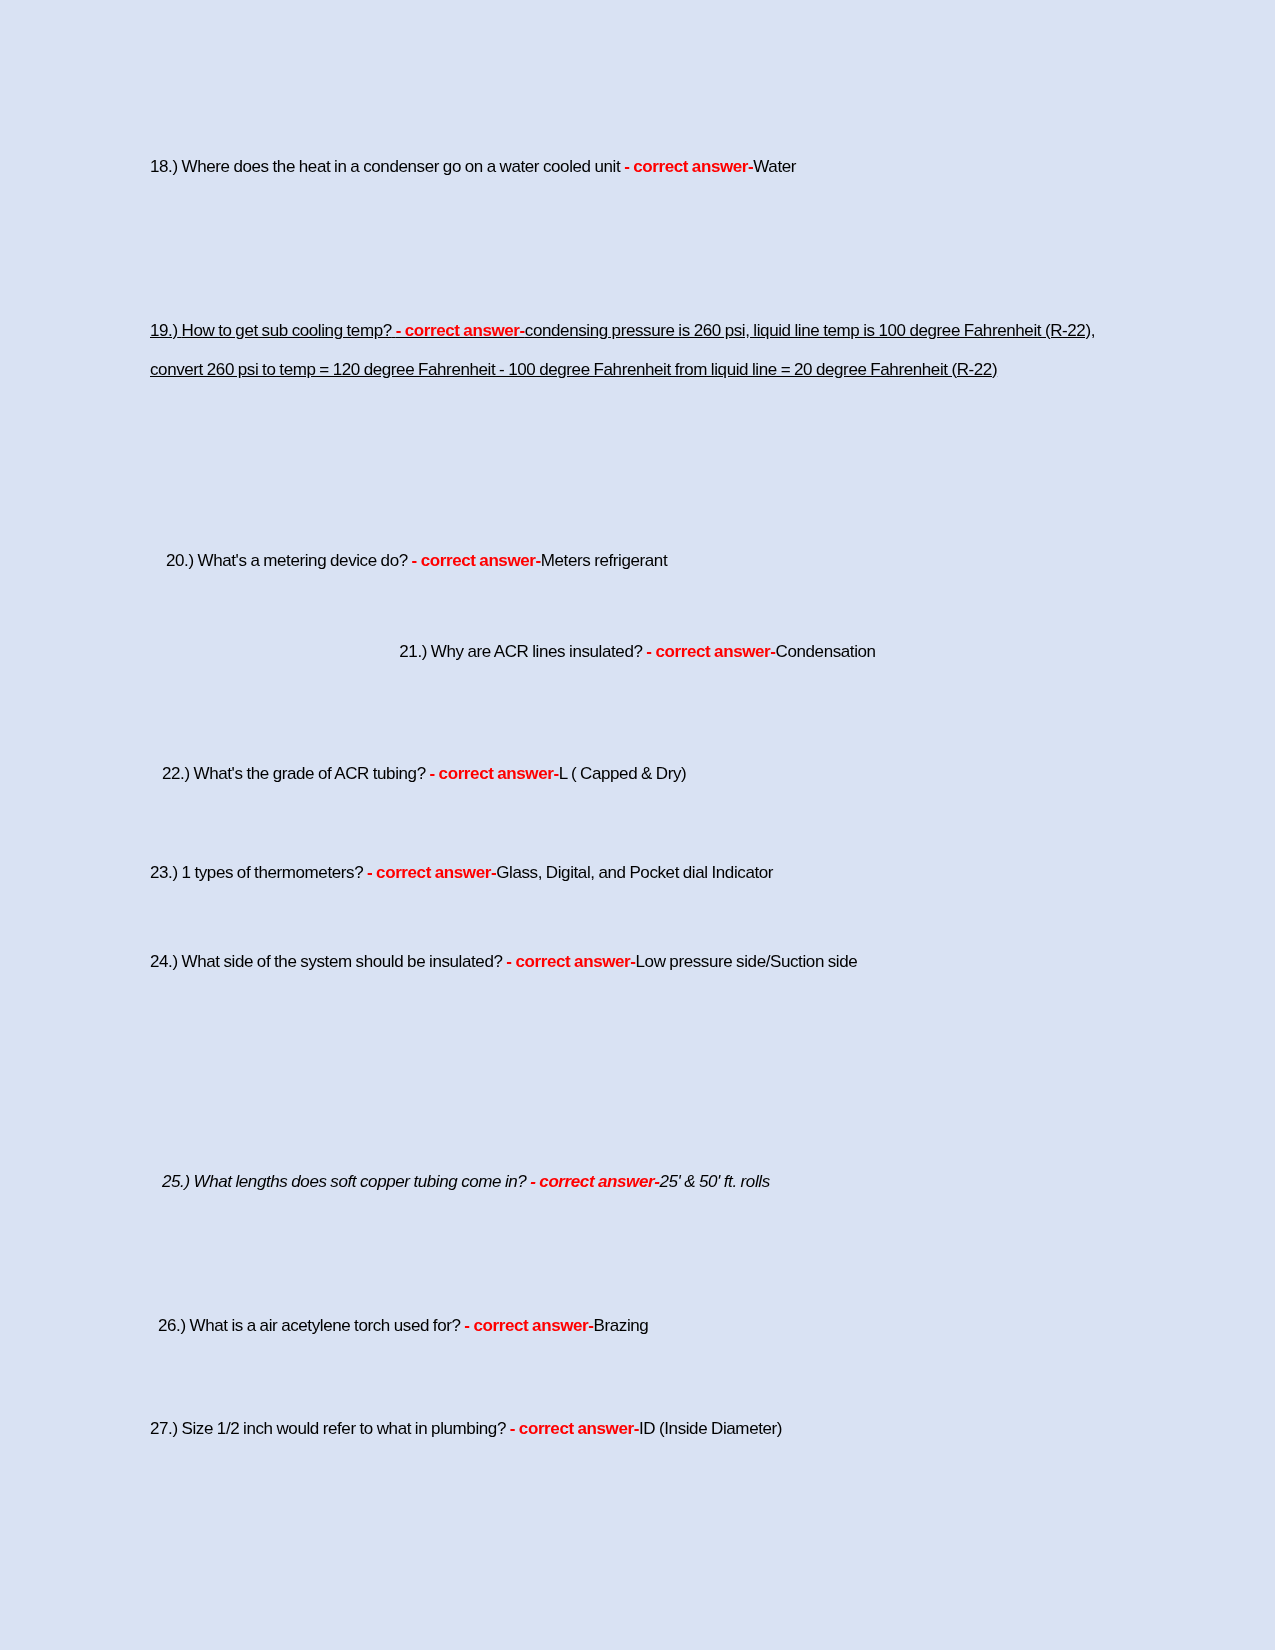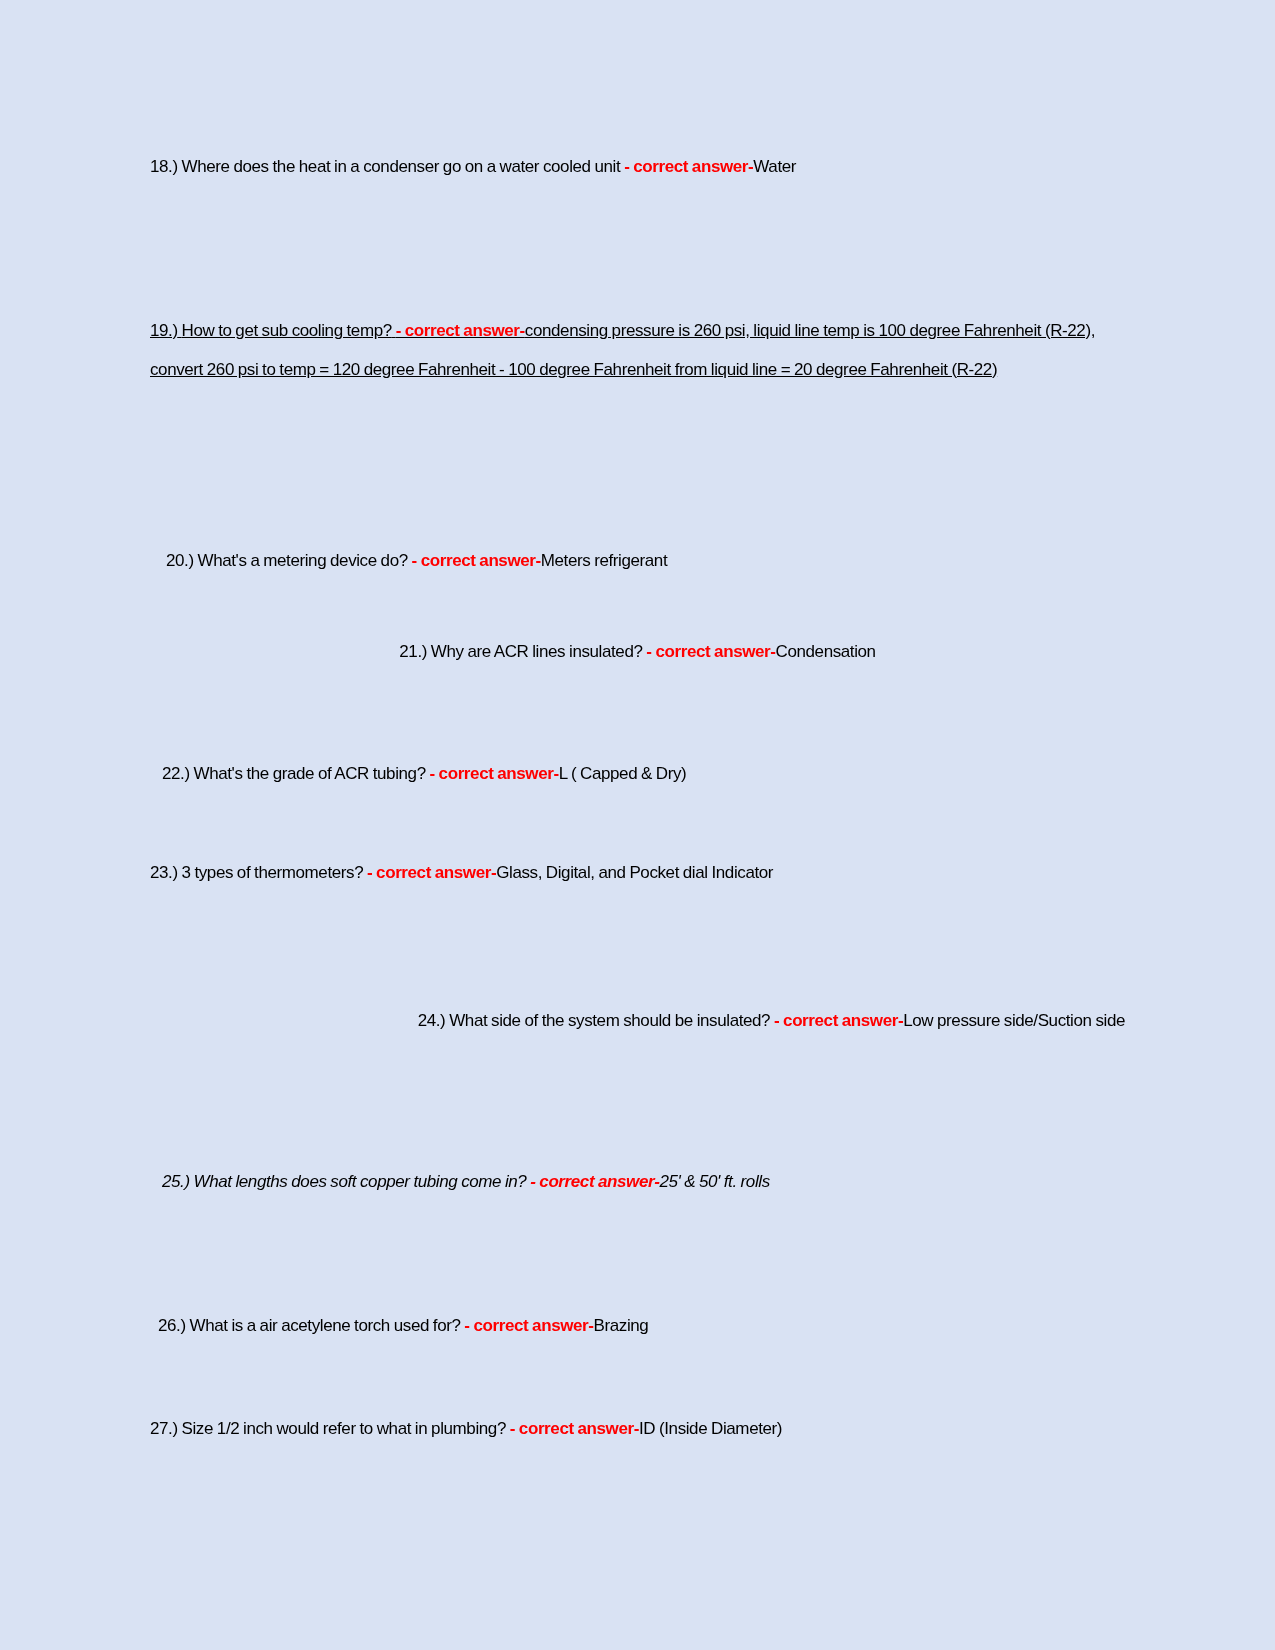--- a/index.html
+++ b/index.html
@@ -43,23 +43,23 @@
   <p class="qa" style="top:148px; margin:0;"><span>18.)</span> <span>Where does the heat in a condenser go on a water cooled unit</span> <span class="marker">- correct answer-</span><span>Water</span></p>
 
   <p class="qa" style="top:312px; margin:0;text-decoration:underline;"><span>19.)</span> <span>How to get sub cooling temp?</span> <span class="marker">- correct answer-</span><span>condensing pressure is 260 psi, liquid line temp is 100 degree Fahrenheit (R-22), convert 260 psi to temp = 120 degree Fahrenheit - 100 degree Fahrenheit from liquid line = 20 degree Fahrenheit (R-22)</span></p>
 
   <p class="qa" style="top:526px; margin:16px;"><span>20.)</span> <span>What's a metering device do?</span> <span class="marker">- correct answer-</span><span>Meters refrigerant</span></p>
 
   <p class="qa" style="top:633px; margin:0;text-align:center;"><span>21.)</span> <span>Why are ACR lines insulated?</span> <span class="marker">- correct answer-</span><span>Condensation</span></p>
 
   <p class="qa" style="top:743px; margin:12px;"><span>22.)</span> <span>What's the grade of ACR tubing?</span> <span class="marker">- correct answer-</span><span>L ( Capped &amp; Dry)</span></p>
 
-  <p class="qa" style="top:854px; margin:0;"><span>23.)</span> <span>3 types of thermometers?</span> <span class="marker">- correct answer-</span><span>Glass, Digital, and Pocket dial Indicator</span></p>
+  <p class="qa" style="top:854px; margin:0;"><span>23.)</span> <span>1 types of thermometers?</span> <span class="marker">- correct answer-</span><span>Glass, Digital, and Pocket dial Indicator</span></p>
 
-  <p class="qa" style="top:1002px; margin:0;text-align:right;"><span>24.)</span> <span>What side of the system should be insulated?</span> <span class="marker">- correct answer-</span><span>Low pressure side/Suction side</span></p>
+  <p class="qa" style="top:943px; margin:0;"><span>24.)</span> <span>What side of the system should be insulated?</span> <span class="marker">- correct answer-</span><span>Low pressure side/Suction side</span></p>
 
   <p class="qa" style="top:1151px; margin:12px;font-style:italic;"><span>25.)</span> <span>What lengths does soft copper tubing come in?</span> <span class="marker">- correct answer-</span><span>25' &amp; 50' ft. rolls</span></p>
 
   <p class="qa" style="top:1299px; margin:8px;"><span>26.)</span> <span>What is a air acetylene torch used for?</span> <span class="marker">- correct answer-</span><span>Brazing</span></p>
 
   <p class="qa" style="top:1410px; margin:0;"><span>27.)</span> <span>Size 1/2 inch would refer to what in plumbing?</span> <span class="marker">- correct answer-</span><span>ID (Inside Diameter)</span></p>
 
 </div>
 
 </body></html>

